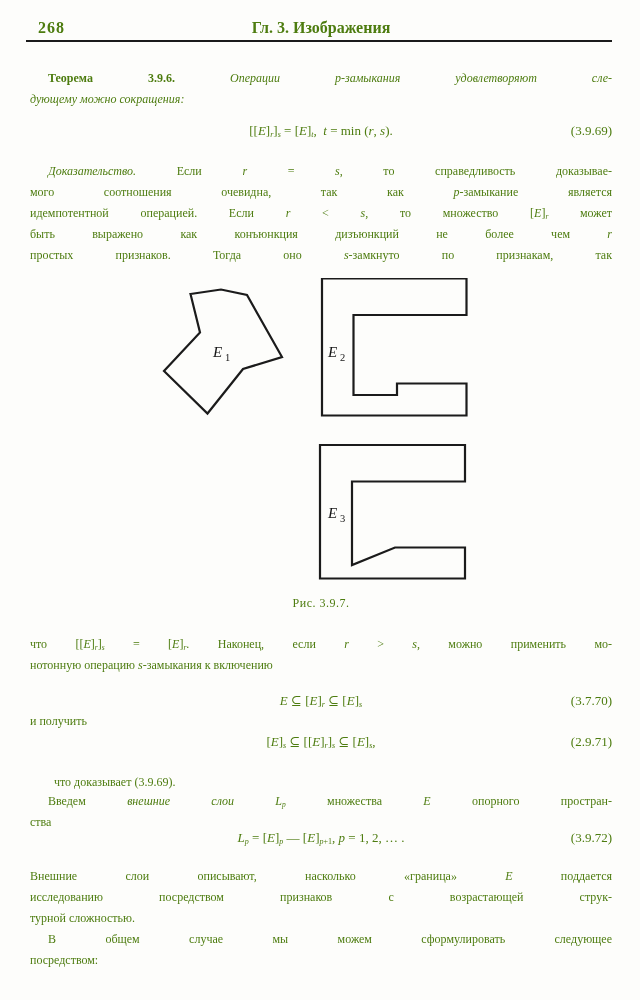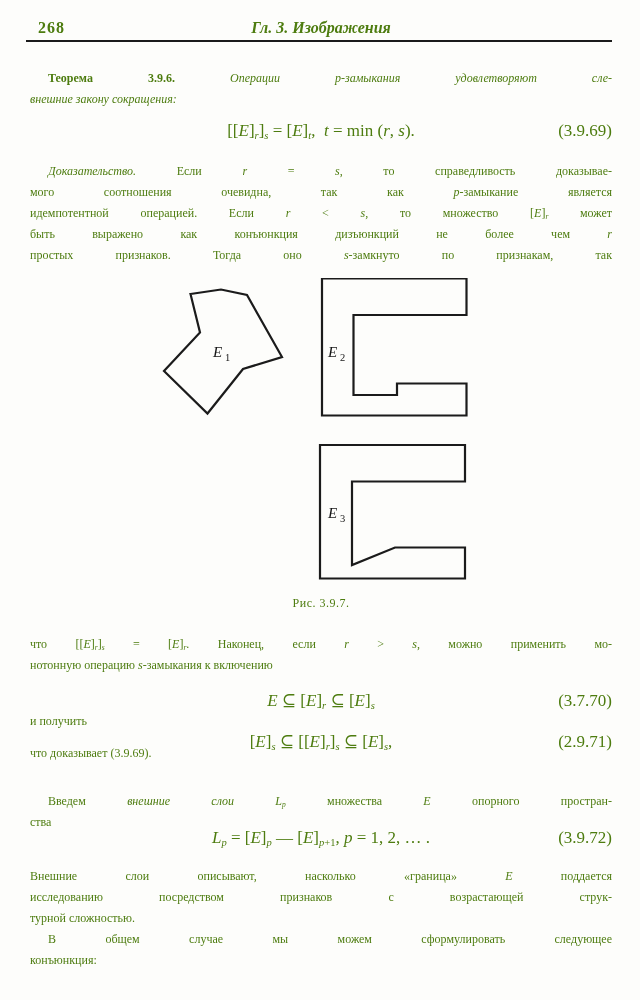--- a/index.html
+++ b/index.html
@@ -7,45 +7,45 @@
     position:relative; width:640px; height:1000px; margin:0 auto;
     background:#fdfdfb; color:#4d7c0f; overflow:hidden;
     font-family:"Liberation Serif","DejaVu Serif",serif;
   }
   .abs { position:absolute; }
   .col { left:30px; width:582px; }
 
   
   #running-head { top:19px; height:20px; font-size:16px; }
   #page-number { position:absolute; left:8px; top:0; font-weight:bold; letter-spacing:1px; }
-  #running-title { position:absolute; left:0; right:0; text-align:center; font-weight:bold; font-style:italic; }
+  #running-title { position:absolute; left:0; right:0; text-align:center; font-weight:bold; }
   #head-rule { top:40px; left:26px; width:586px; height:2px; background:#1b1b1b; }
 
   
   .para { font-size:12px; line-height:21px; }
   .line { text-align:justify; text-align-last:justify; }
   .line.last { text-align-last:left; }
   .line.indent { text-indent:18px; }
   .it { font-style:italic; }
   .bold { font-weight:bold; }
   sub { font-size:0.62em; line-height:0; vertical-align:-0.28em; }
 
   
-  .eq { font-size:17px; line-height:22px; text-align:center; }
+  .eq { font-size:13px; line-height:22px; text-align:center; }
   .eq .eqnum { position:absolute; right:0; top:0; font-style:normal; }
 
   #theorem   { top:68px; }
   #eq69      { top:120px; }
   #proof     { top:161px; }
   #caption   { top:596px; text-align:center; font-size:12px; letter-spacing:0.5px; }
   #afterfig  { top:634px; }
   #eq70      { top:690px; }
   #connector { top:711px; }
   #eq71      { top:731px; }
-  #proves    { top:743px; }
+  #proves    { top:772px;margin-left:24px; }
   #layers    { top:791px; }
   #eq72      { top:827px; }
   #outer     { top:866px; }
   #closing   { top:929px; }
 
   
   #figure { left:0; top:278px; }
   .shape { fill:#fdfdfb; stroke:#1b1b1b; stroke-width:2.2; stroke-linejoin:miter; }
   .figlabel { font-family:"Liberation Serif","DejaVu Serif",serif; font-style:italic; font-size:15px; fill:#161616; }
   .figsub   { font-family:"Liberation Serif","DejaVu Serif",serif; font-size:10.5px; fill:#161616; }
@@ -56,21 +56,21 @@
 <div id="page">
 
   <div class="abs col" id="running-head">
     <span id="page-number">268</span>
     <span id="running-title">Гл. 3. Изображения</span>
   </div>
   <div class="abs" id="head-rule"></div>
 
   <div class="abs col para" id="theorem">
     <div class="line indent"><span class="bold">Теорема 3.9.6.</span> <span class="it">Операции <i>p</i>-замыкания удовлетворяют сле-</span></div>
-    <div class="line last it">внешние закону сокращения:</div>
+    <div class="line last it">дующему можно сокращения:</div>
   </div>
 
   <div class="abs col eq" id="eq69">
     <span>[[<i>E</i>]<sub><i>r</i></sub>]<sub><i>s</i></sub> = [<i>E</i>]<sub><i>t</i></sub>,&nbsp;&nbsp;<i>t</i> = min (<i>r</i>, <i>s</i>).</span>
     <span class="eqnum">(3.9.69)</span>
   </div>
 
   <div class="abs col para" id="proof">
     <div class="line indent"><i>Доказательство.</i> Если <i>r</i> = <i>s</i>, то справедливость доказывае-</div>
     <div class="line">мого соотношения очевидна, так как <i>p</i>-замыкание является</div>
@@ -127,16 +127,16 @@
   </div>
 
   <div class="abs col para" id="outer">
     <div class="line">Внешние слои описывают, насколько «граница» <i>E</i> поддается</div>
     <div class="line">исследованию посредством признаков с возрастающей струк-</div>
     <div class="line last">турной сложностью.</div>
   </div>
 
   <div class="abs col para" id="closing">
     <div class="line indent">В общем случае мы можем сформулировать следующее</div>
-    <div class="line last">конъюнкция:</div>
+    <div class="line last">посредством:</div>
   </div>
 
 </div>
 
 </body></html>

